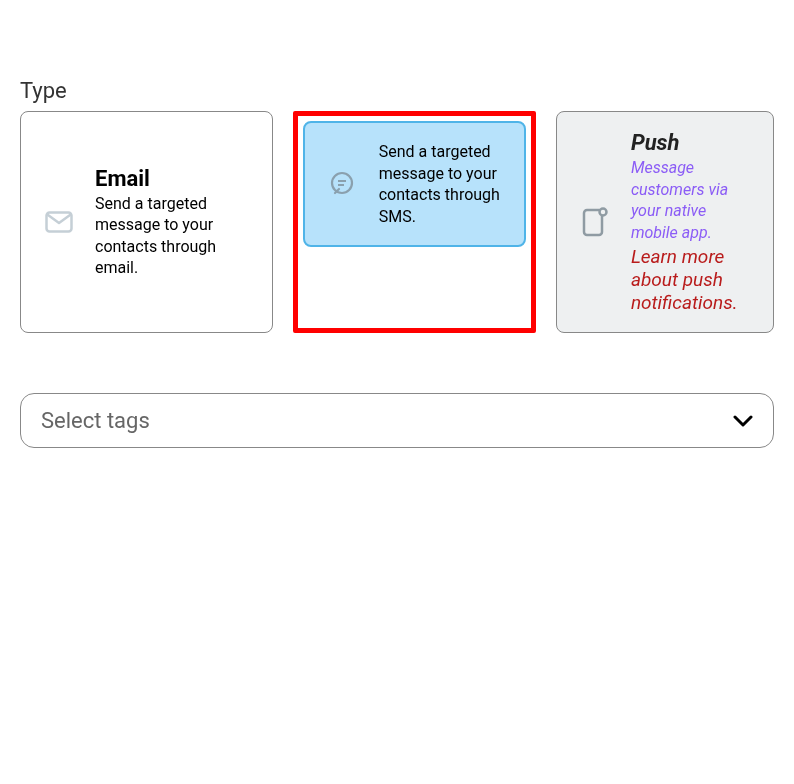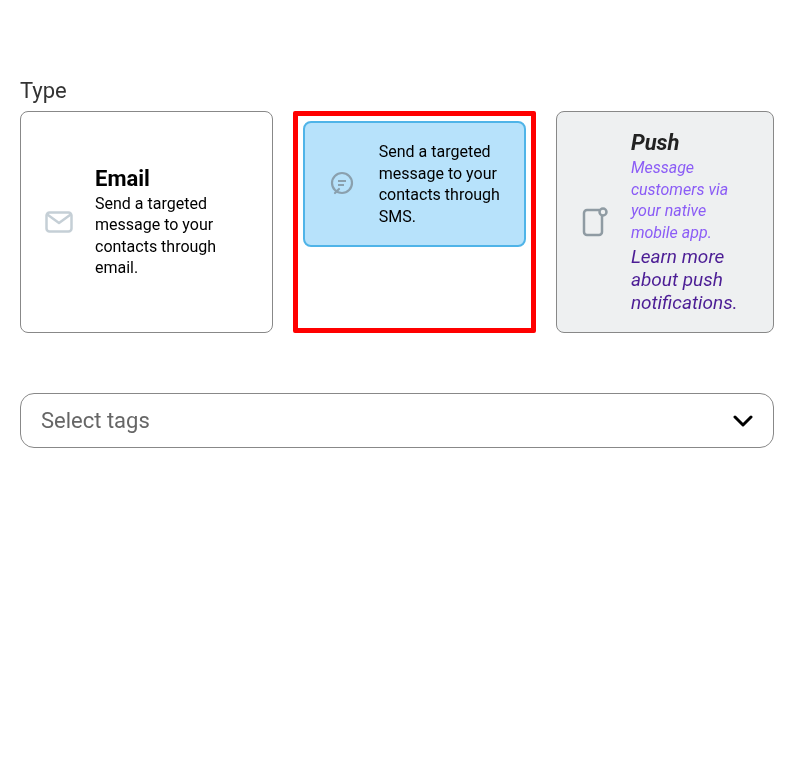--- a/index.html
+++ b/index.html
@@ -65,21 +65,21 @@
       color: #000;
       line-height: 1.35;
     }
     .option-card.disabled .option-title {
       color: #222;
     }
     .option-card.disabled .option-desc {
       color: #8b5cf6;
     }
     .option-link {
-      color: #4c1d95;
+      color: #b91c1c;
       font-size: 19px;
       text-decoration: none;
       display: inline-block;
       margin-top: 2px;
     }
     .tags-select {
       display: flex;
       align-items: center;
       justify-content: space-between;
       border: 1px solid #888;

